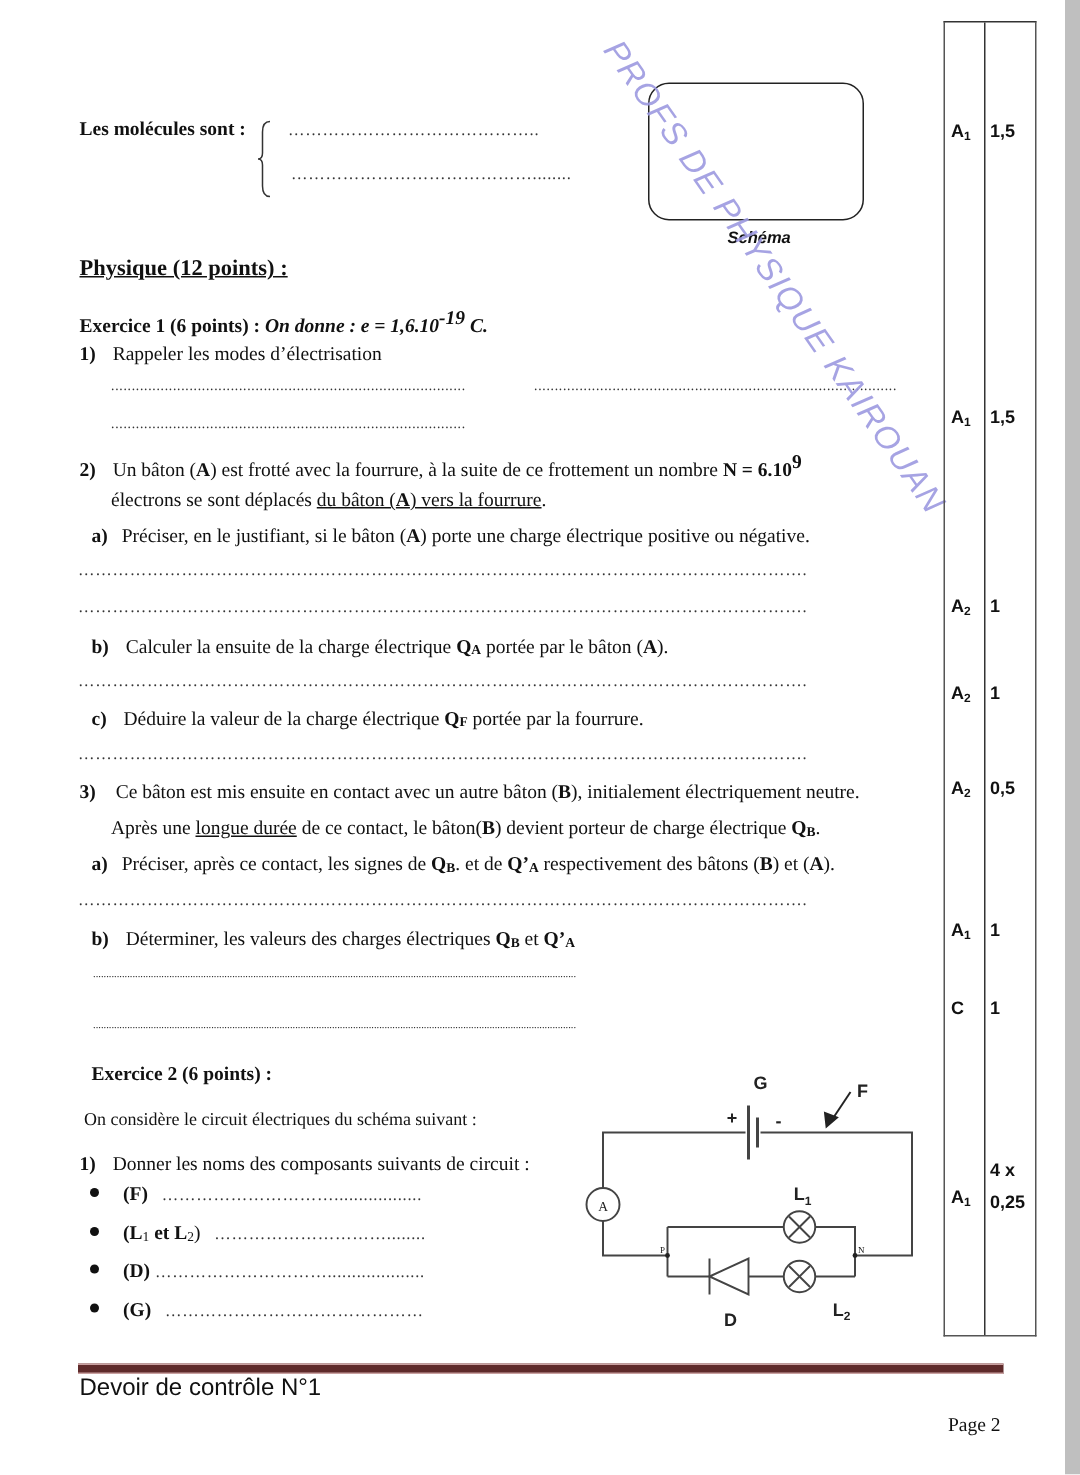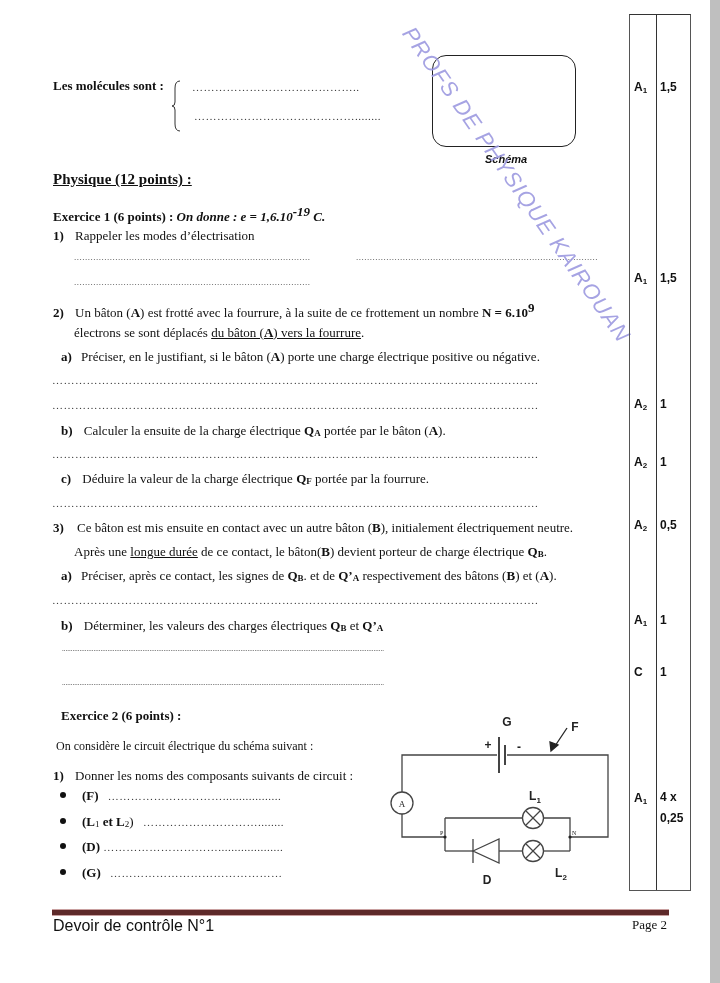--- a/index.html
+++ b/index.html
@@ -31,21 +31,21 @@
   .grade { position: absolute; font-family: "Liberation Sans", sans-serif; font-size: 12px; font-weight: bold; color: #111; }
   .grade .s { font-size: 8px; position: relative; top: 2px; }
 
   
   .watermark { position: absolute; left: 400px; top: 150px; transform-origin: 0 0; transform: rotate(56deg) translate(-140px, -150px);
     font-family: "Liberation Sans", sans-serif; font-size: 22px; color: #9d9ae0; letter-spacing: 1px; white-space: nowrap; opacity: 0.9; font-style: italic; }
 
   
   .footer-rule { position: absolute; left: 52px; top: 909px; width: 617px; height: 5px; background: #5e2a2a; border-top: 1px solid #c9a0a0; border-bottom: 1px solid #c9a0a0; }
   .footer-left { position: absolute; left: 53px; top: 917px; font-family: "Liberation Sans", sans-serif; font-size: 16px; }
-  .footer-right { position: absolute; left: 632px; top: 917px; font-family: "Liberation Serif", serif; font-size: 13px; text-align: center; }
+  .footer-right { position: absolute; left: 632px; top: 942px; font-family: "Liberation Serif", serif; font-size: 13px; text-align: center; }
 
   .circuit { position: absolute; left: 385px; top: 705px; }
   .bullet { display: inline-block; width: 6px; height: 6px; border-radius: 50%; background: #111; margin-right: 16px; position: relative; top: -2px; }
 </style>
 </head>
 <body>
 
 <div class="gray-strip"></div>
 
 <div class="abs serif13 b" style="left:53px; top:78px;">Les molécules sont :</div>
@@ -115,21 +115,21 @@
 <div class="abs dots" style="left:52px; top:594px;">……………………………………………………………………………………………………………….</div>
 
 <div class="abs serif13" style="left:61px; top:618px;">
   <span class="b">b)</span>
   <span style="margin-left:8px;">Déterminer, les valeurs des charges électriques </span><span class="b">Q</span><span class="sub">B</span><span> et </span><span class="b">Q’</span><span class="sub">A</span>
 </div>
 <div class="abs dots" style="left:62px; top:645px; font-size:7px; letter-spacing:0;">........................................................................................................................................................................................</div>
 <div class="abs dots" style="left:62px; top:679px; font-size:7px; letter-spacing:0;">........................................................................................................................................................................................</div>
 
 <div class="abs b serif13" style="left:61px; top:708px;">Exercice 2 (6 points) :</div>
-<div class="abs" style="left:56px; top:739px; font-size:12px;">On considère le circuit électrique du schéma suivant :</div>
+<div class="abs" style="left:56px; top:739px; font-size:12px;">On considère le circuit électriques du schéma suivant :</div>
 
 <div class="abs serif13" style="left:53px; top:768px;">
   <span class="b">1)</span>
   <span style="margin-left:8px;">Donner les noms des composants suivants de circuit :</span>
 </div>
 
 <div class="abs serif13" style="left:60px; top:788px;">
   <span class="bullet"></span><span class="b">(F)</span>
   <span class="dots" style="margin-left:6px;">…………………………..................</span>
 </div>
@@ -221,18 +221,18 @@
     <div class="grade" style="left: 660px; top: 397px;">1</div>
     <div class="grade" style="left: 634px; top: 455px;">A<span class="s">2</span></div>
     <div class="grade" style="left: 660px; top: 455px;">1</div>
     <div class="grade" style="left: 634px; top: 518px;">A<span class="s">2</span></div>
     <div class="grade" style="left: 660px; top: 518px;">0,5</div>
     <div class="grade" style="left: 634px; top: 613px;">A<span class="s">1</span></div>
     <div class="grade" style="left: 660px; top: 613px;">1</div>
     <div class="grade" style="left: 634px; top: 665px;">C</div>
     <div class="grade" style="left: 660px; top: 665px;">1</div>
     <div class="grade" style="left: 634px; top: 791px;">A<span class="s">1</span></div>
-    <div class="grade" style="left: 660px; top: 787px; line-height: 21px;">4 x<br>0,25</div>
+    <div class="grade" style="left: 660px; top: 770px; line-height: 21px;">4 x<br>0,25</div>
   </div>
 
 <div class="footer-rule"></div>
 <div class="footer-left">Devoir de contrôle N°1</div>
 <div class="footer-right">Page 2</div>
 
 </body></html>

